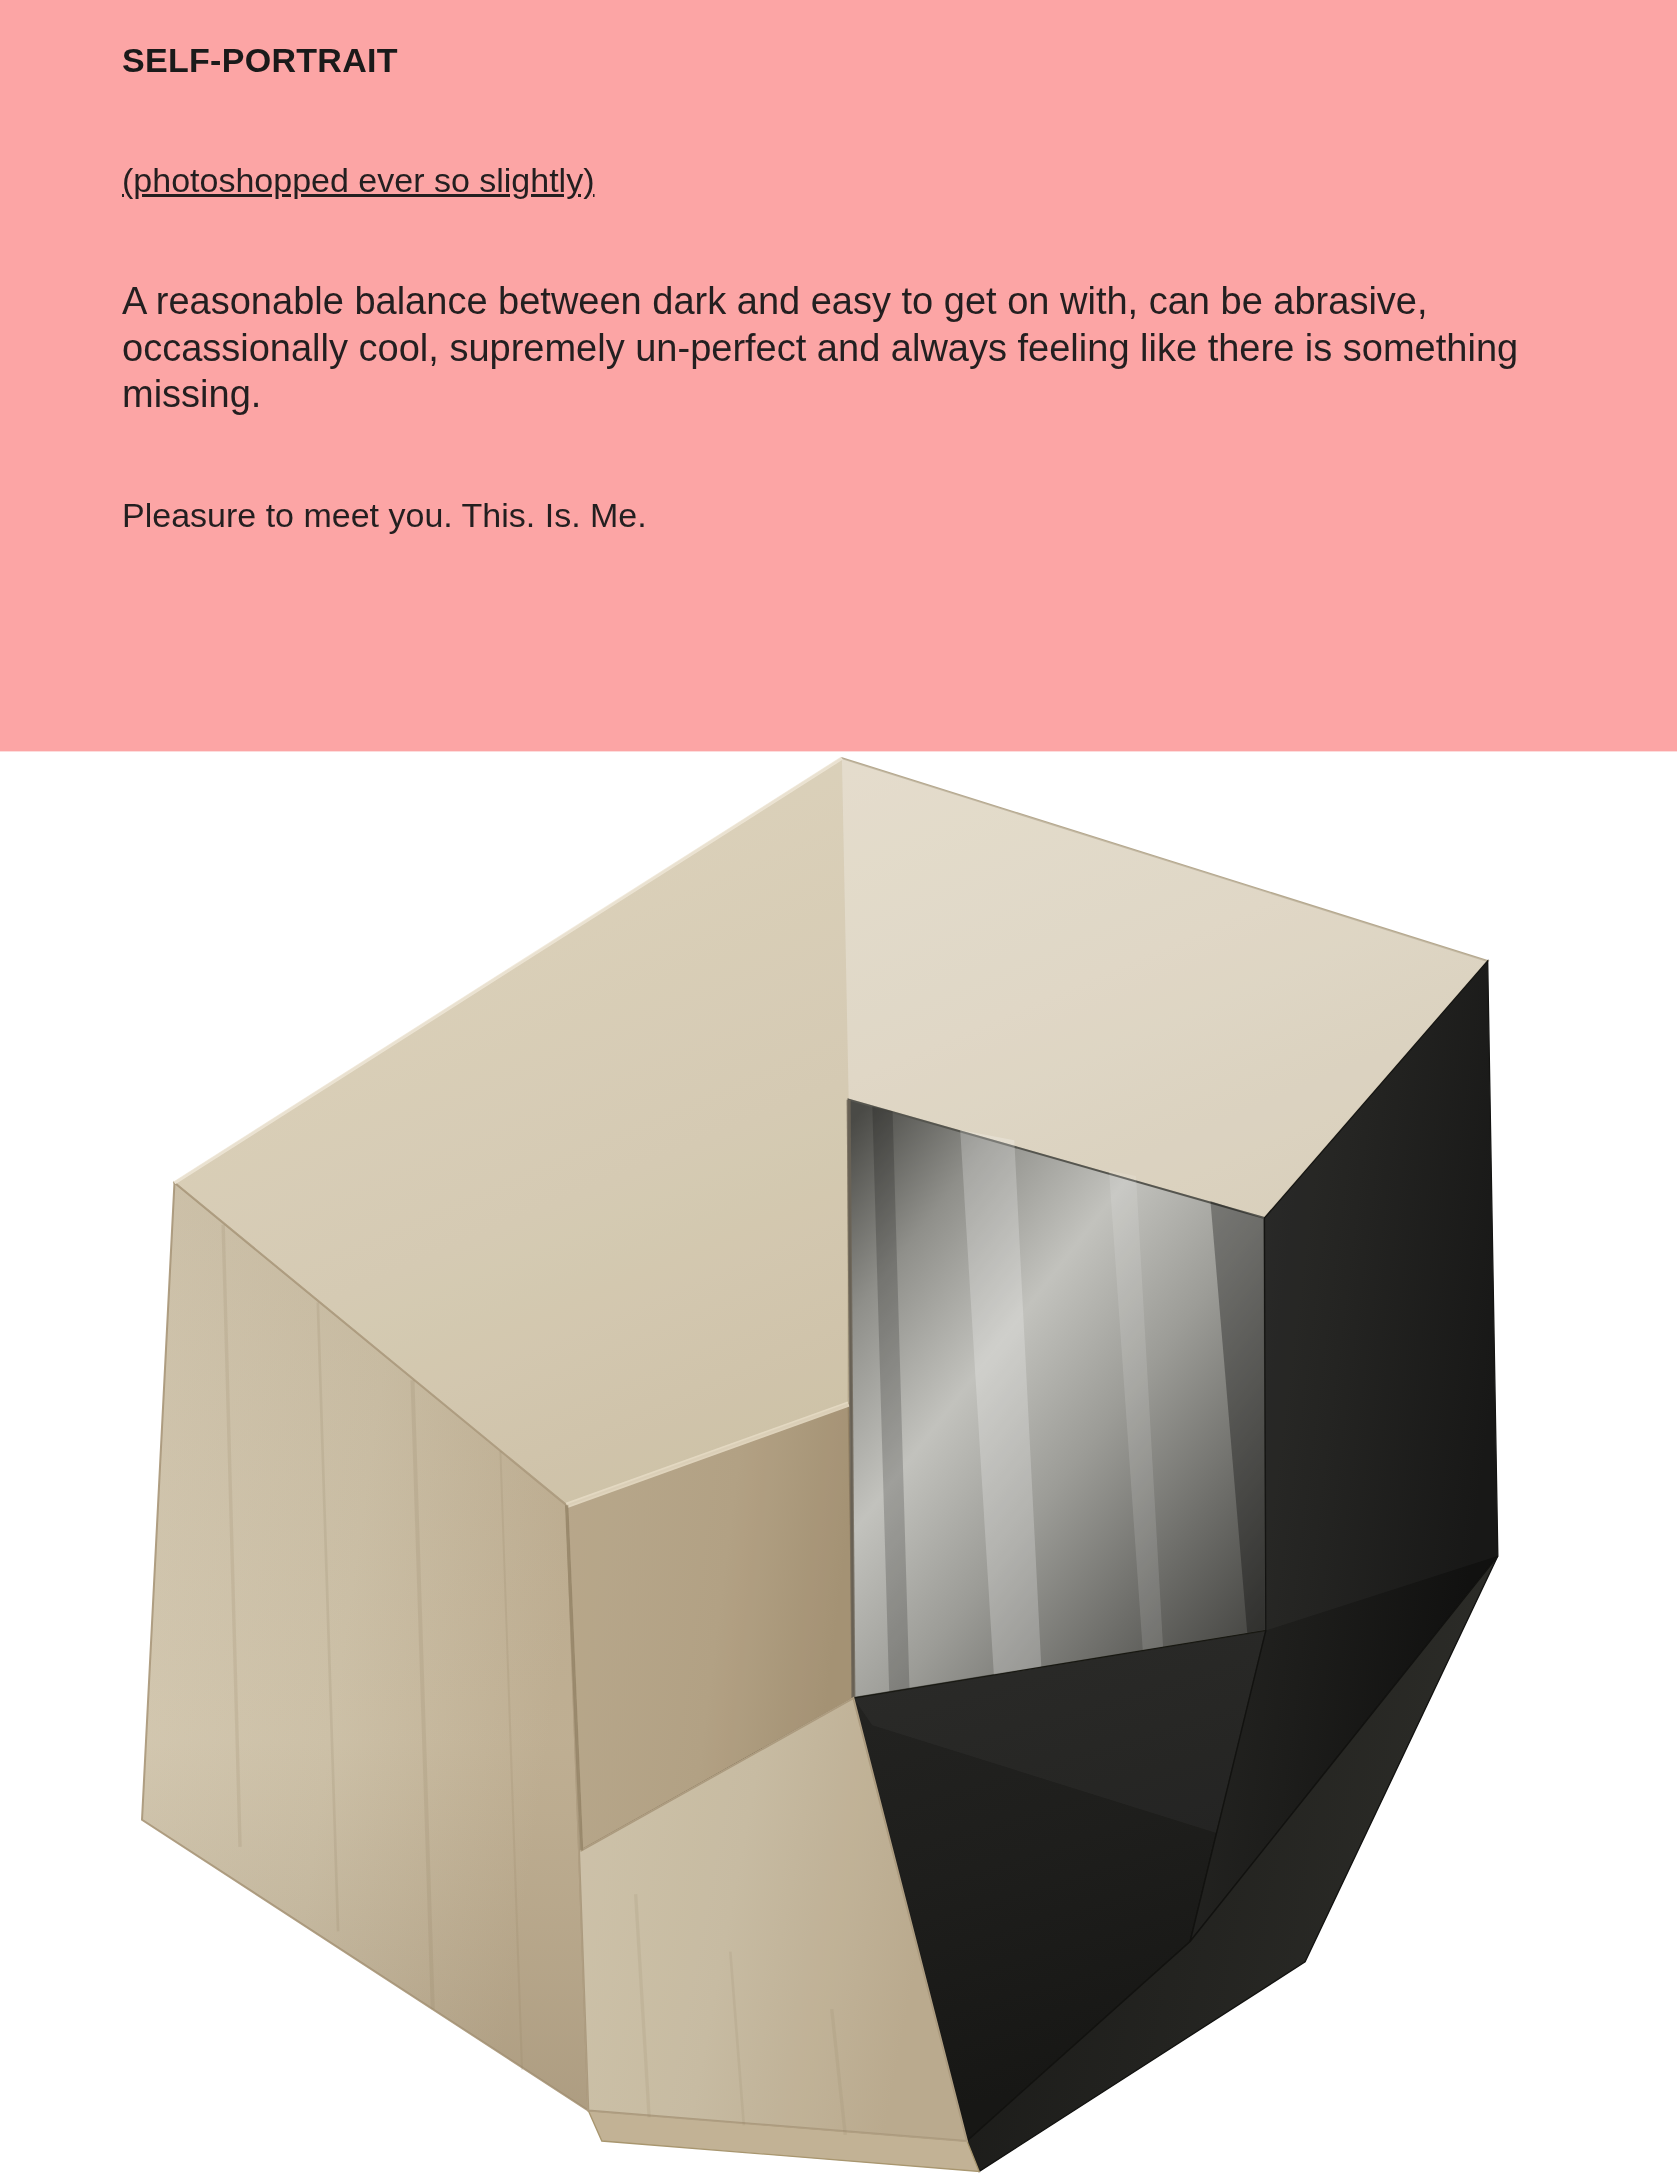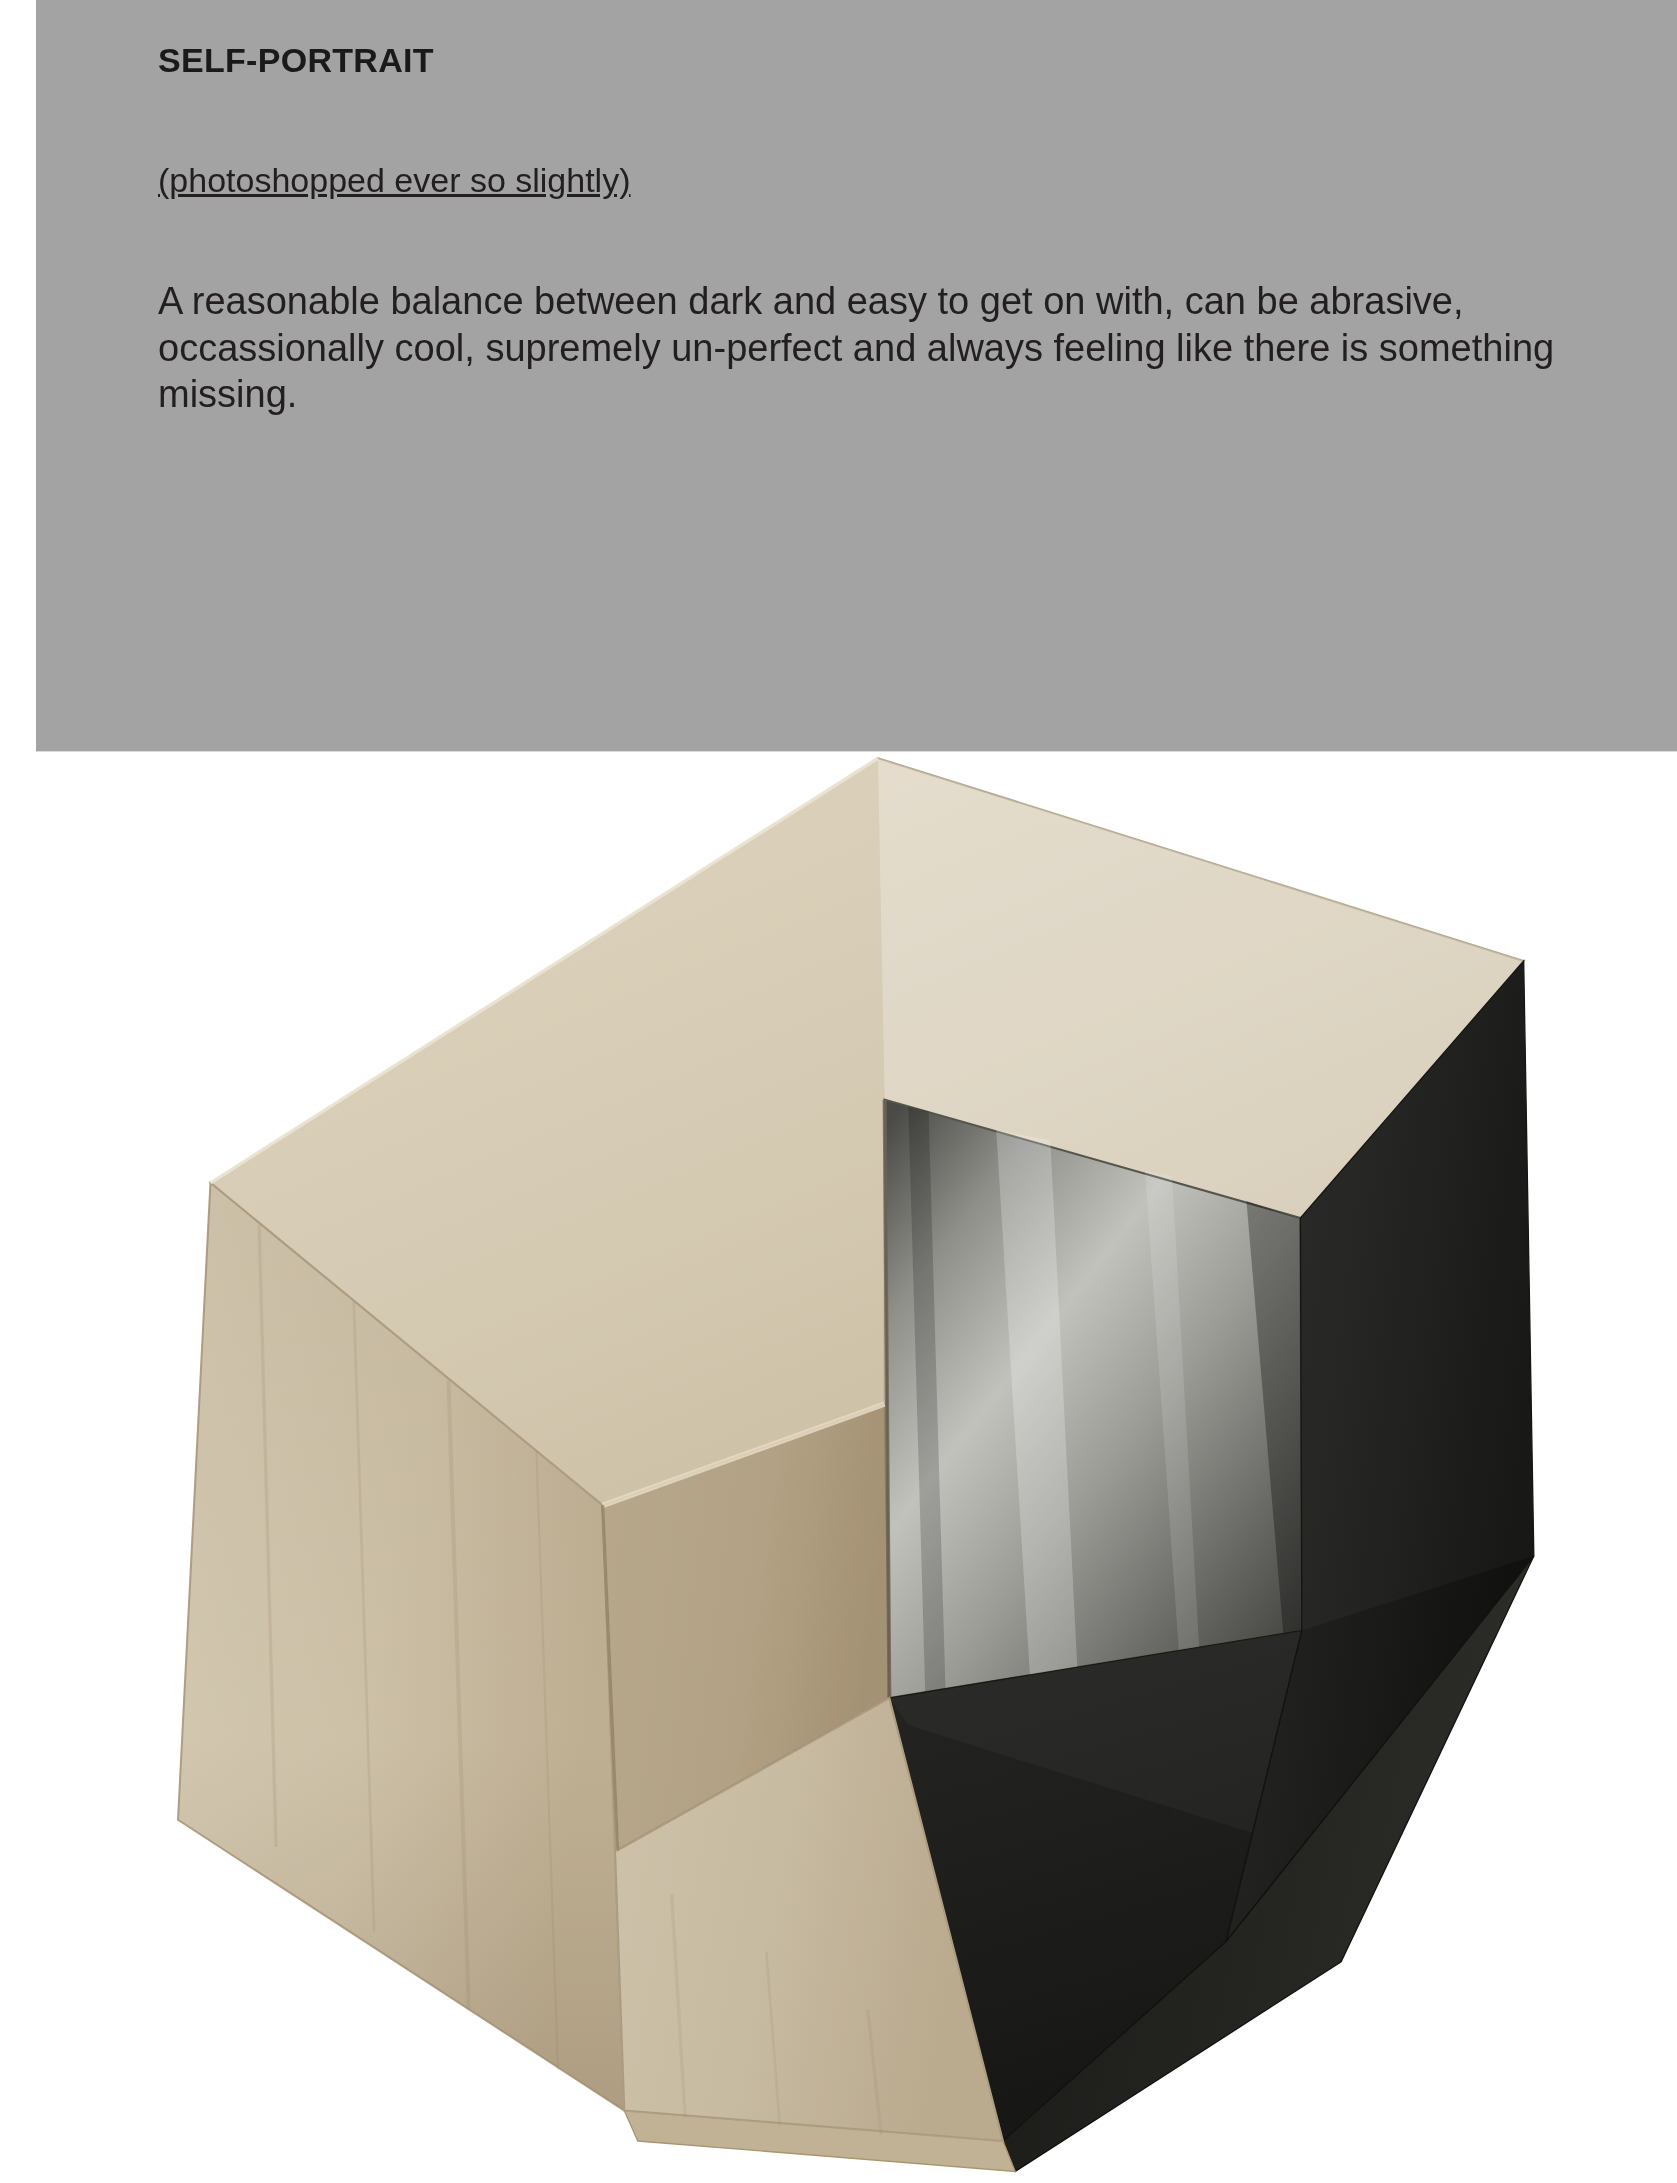--- a/index.html
+++ b/index.html
@@ -12,22 +12,21 @@
     height: 2183px;
     position: relative;
     font-family: "Liberation Sans", sans-serif;
     color: #231f20;
     overflow: hidden;
   }
 
   .page {
     position: absolute;
     inset: 0;
-    background: #a3a3a3;
-    margin-left: 36px;
+    background: #fca5a5;
   }
 
   .text-block {
     position: absolute;
     left: 122px;
     top: 42px;
     width: 1447px;
   }
 
   .title {
@@ -88,20 +87,21 @@
 
 <div class="page">
 
   <div class="text-block">
     <h1 class="title">SELF-PORTRAIT</h1>
 
     <p class="subtitle">(photoshopped ever so slightly)</p>
 
     <p class="body-para">A reasonable balance between dark and easy to get on with, can be abrasive, occassionally cool, supremely un-perfect and always feeling like there is something missing.</p>
 
+    <p class="closing-para">Pleasure to meet you. This. Is. Me.</p>
   </div>
 
   <div class="photo-area">
     <svg class="sculpture" viewBox="0 0 2480 2118" preserveAspectRatio="xMidYMid meet">
       <defs>
         <linearGradient id="topFace" x1="0.15" y1="0" x2="0.9" y2="1">
           <stop offset="0%" stop-color="#e2d9c6"></stop>
           <stop offset="45%" stop-color="#d9cfba"></stop>
           <stop offset="100%" stop-color="#c9bca2"></stop>
         </linearGradient>

